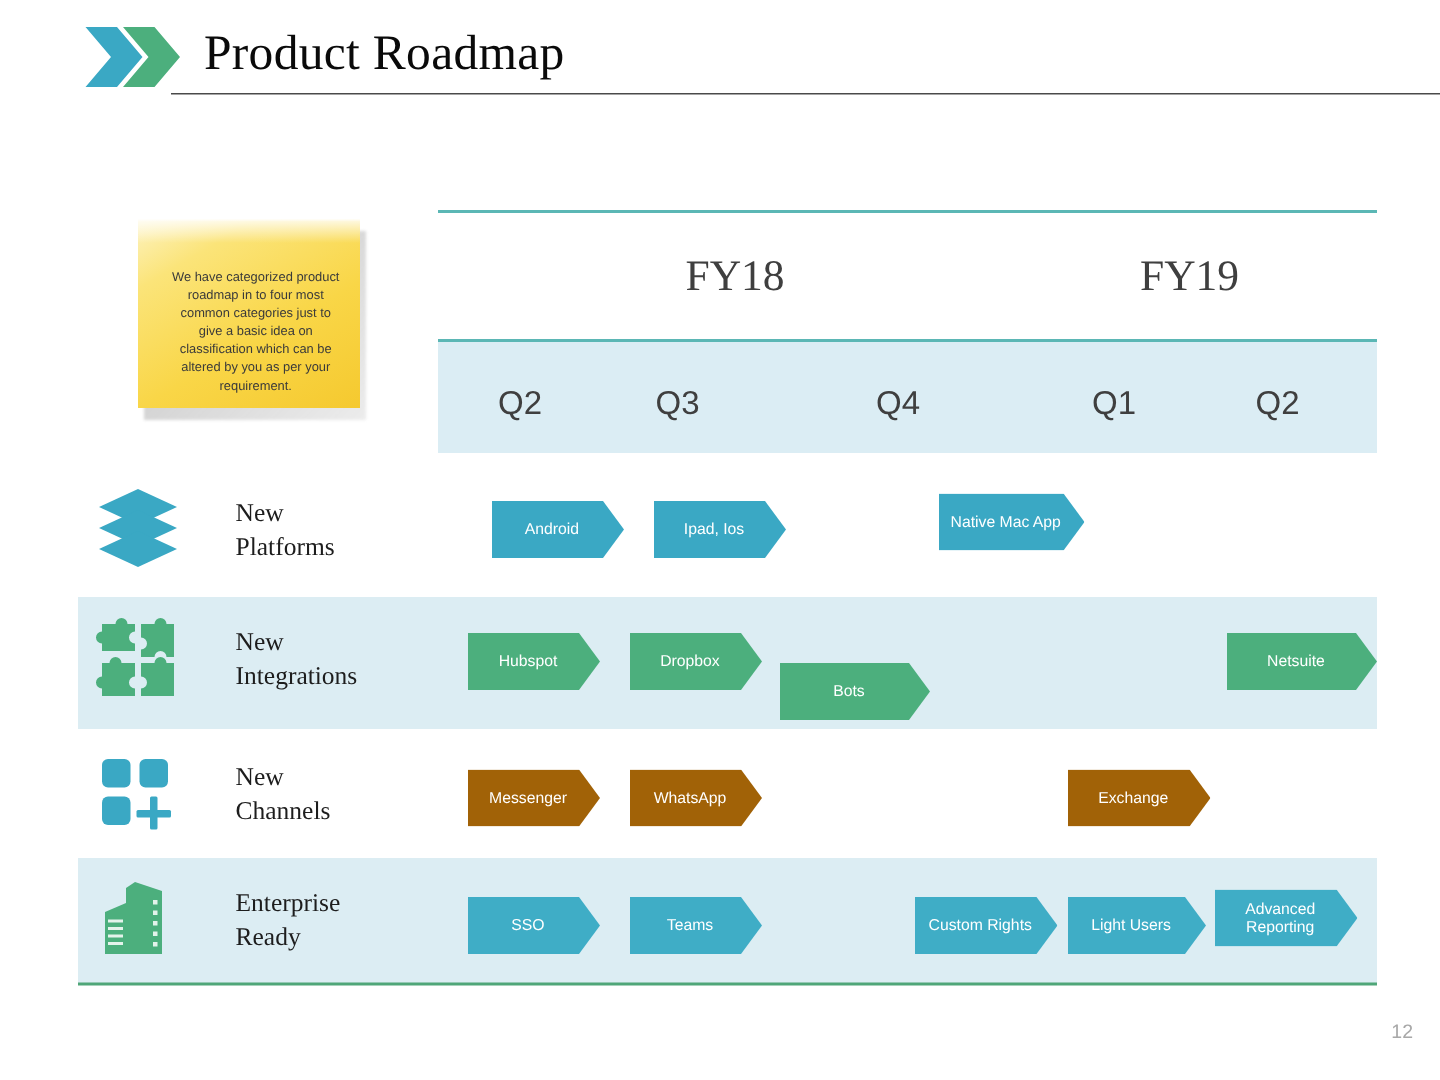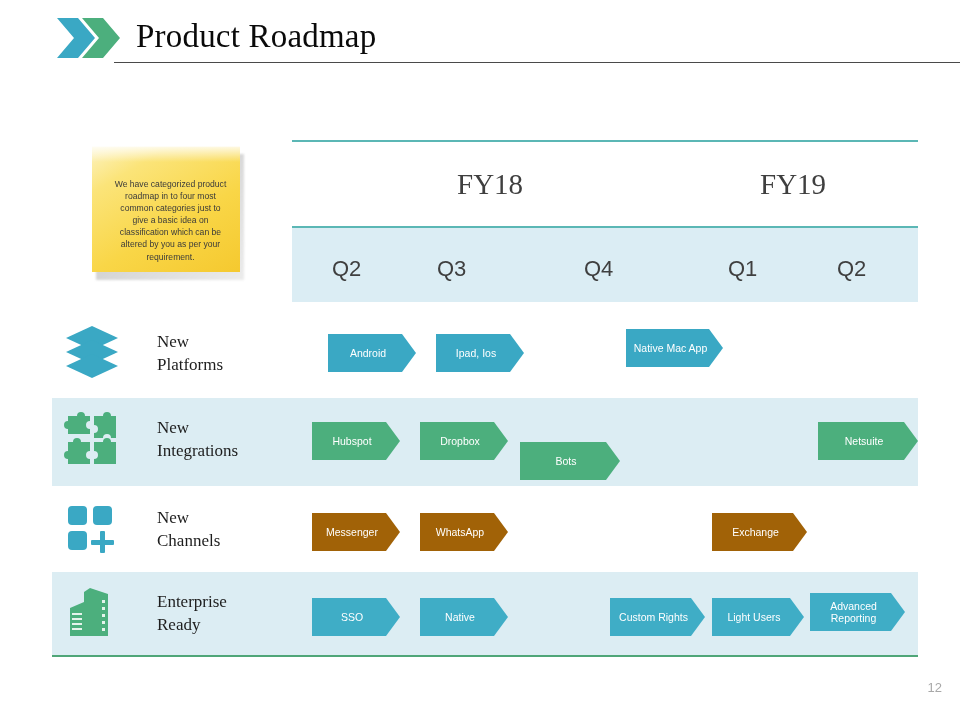--- a/index.html
+++ b/index.html
@@ -326,21 +326,21 @@
           <rect x="40" y="37" width="3" height="3"></rect>
           <rect x="40" y="44" width="3" height="3"></rect>
         </g>
       </g>
     </svg>
   </div>
   <div class="cat-label">Enterprise
 Ready</div>
   <div class="chev-track">
     <div class="chev cyan" style="left:312px; top:16px; width:88px;">SSO</div>
-    <div class="chev cyan" style="left:420px; top:16px; width:88px;">Native</div>
+    <div class="chev cyan" style="left:420px; top:16px; width:88px;">Teams</div>
     <div class="chev cyan" style="left:610px; top:16px; width:95px;">Custom Rights</div>
     <div class="chev cyan" style="left:712px; top:16px; width:92px;">Light Users</div>
     <div class="chev cyan" style="left:810px; top:11px; width:95px;">Advanced
 Reporting</div>
   </div>
 </div>
 
 <div id="page-number">12</div>
 
 </body></html>

